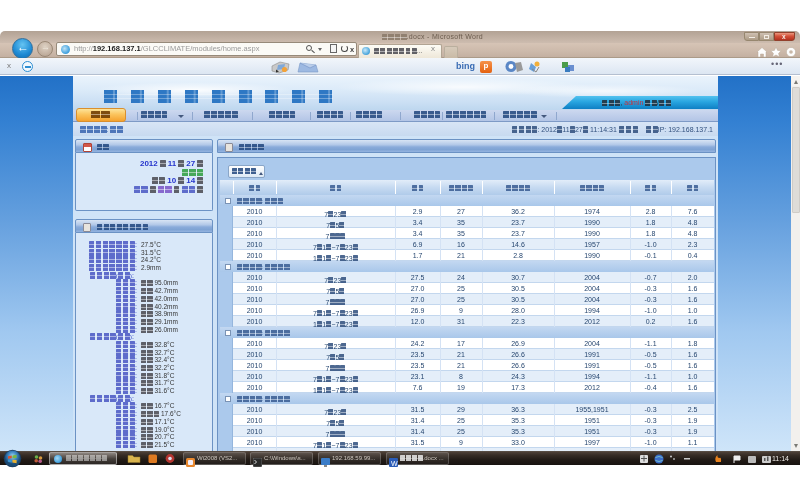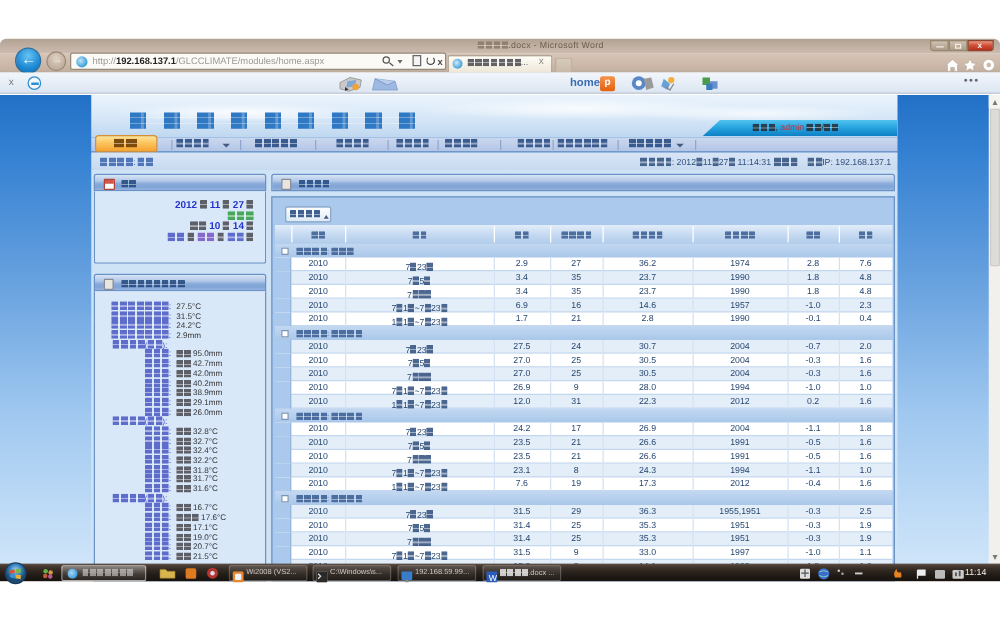--- a/index.html
+++ b/index.html
@@ -69,21 +69,21 @@
 <div class="ab" style="left:22px;top:61px;width:11px;height:11px;border-radius:50%;border:1.5px solid #2d8ed2;background:#f2f8fd"></div>
 <div class="ab" style="left:25px;top:65.5px;width:5.5px;height:2.5px;background:#2d8ed2"></div>
 <svg class="ab" style="left:270px;top:60px" width="52" height="14" viewBox="0 0 52 14">
 <path d="M2 6 L10 2 L19 4 L18 10 L9 13 L2 11 Z" fill="#c9c9c9" stroke="#8a8a8a" stroke-width=".6"></path>
 <path d="M8 5 L15 4 L14 9 L7 10 Z" fill="#7fa8d8"></path>
 <circle cx="14.5" cy="9.5" r="2.6" fill="#f2a23a"></circle>
 <path d="M6 9.5 l3 2 l-3 1 z" fill="#333"></path>
 <path d="M30 3 L46 5 L48 12 L28 12 Z" fill="#9db9e2" stroke="#7a98c6" stroke-width=".6"></path>
 <path d="M30 3 L40 8 L46 5" fill="#b9cdea" stroke="#6f8fc4" stroke-width=".6"></path>
 </svg>
-<div class="txt" style="left:456px;top:62px;font-size:9px;font-weight:bold;color:#3a6cb4;letter-spacing:0">home</div>
+<div class="txt" style="left:456px;top:62px;font-size:9px;font-weight:bold;color:#3a6cb4;letter-spacing:0">bing</div>
 <div class="ab" style="left:480px;top:61px;width:12px;height:12px;border-radius:2px;background:linear-gradient(#f6924a,#e4610f);"></div>
 <div class="txt" style="left:483.5px;top:62px;font-size:8px;color:#fff;font-weight:bold">p</div>
 <svg class="ab" style="left:504px;top:59px" width="76" height="15" viewBox="0 0 76 15">
 <circle cx="7" cy="7.5" r="5.5" fill="#5a87c6"></circle>
       <circle cx="7" cy="7.5" r="2.4" fill="#fff"></circle>
 <path d="M11 4 l6 -1 l2 8 l-6 2 z" fill="#9a9a9a"></path>
 <path d="M27 4 l5 4 l-2 5 l-5 -3 z" fill="#6aa0d8"></path>
       <circle cx="33" cy="5" r="2.5" fill="#f2b03a"></circle>
 <path d="M28 10 l4 3 l3 -5" stroke="#888" stroke-width="1" fill="none"></path>
 <rect x="58" y="3" width="6" height="6" fill="#4a9c4a"></rect>

